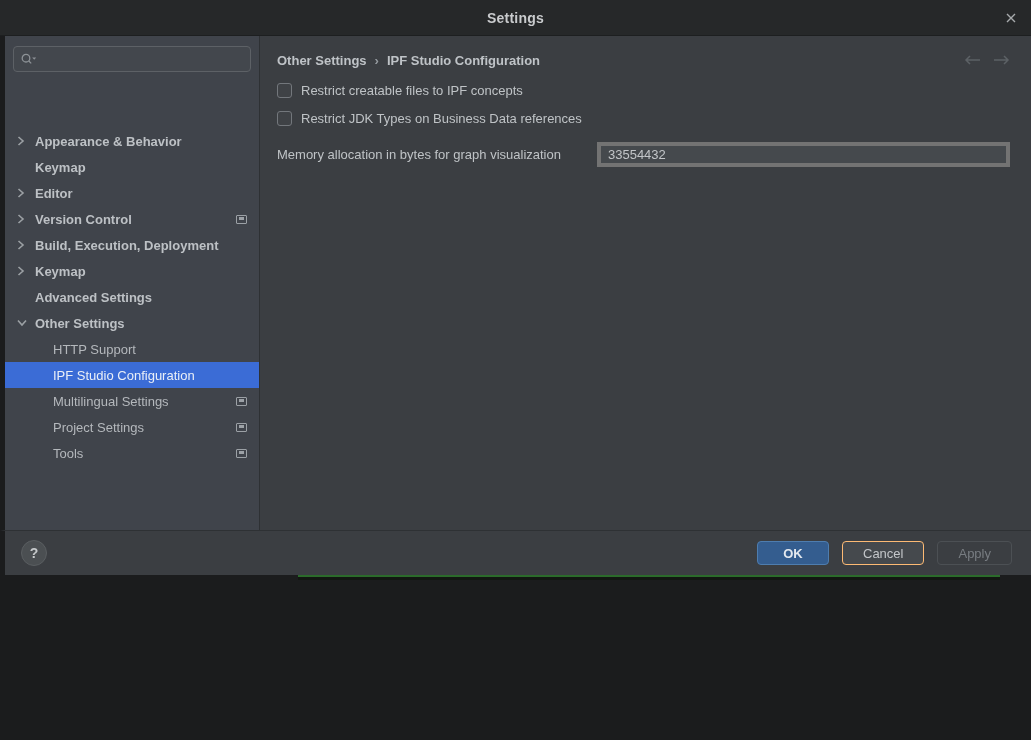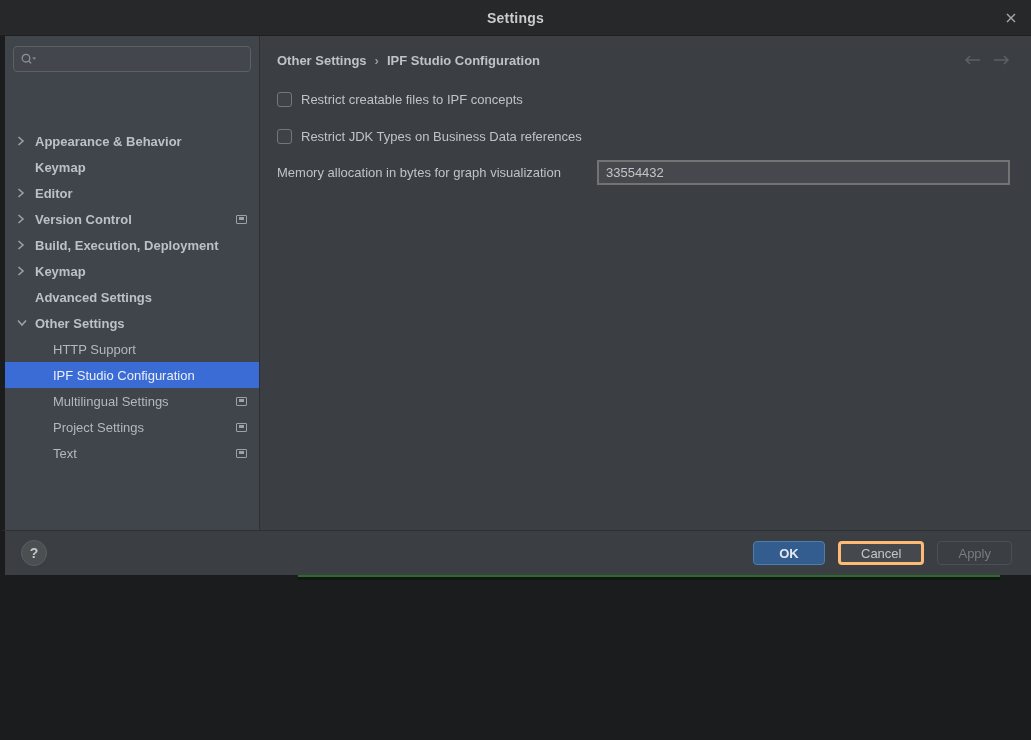--- a/index.html
+++ b/index.html
@@ -74,33 +74,33 @@
   }
   
   .main { flex:1; padding:0 21px 0 17px; position:relative; min-width:0; }
   .main-header {
     margin-top:14px; height:20px;
     display:flex; align-items:center;
     font-size:13px; font-weight:bold; color:#bfc3c7;
   }
   .crumb-sep { color:#969ba0; margin:0 8px; font-weight:bold; }
   .nav-arrows { margin-left:auto; display:flex; gap:12px; align-items:center; }
-  .check-row { display:flex; align-items:center; gap:9px; height:16px; margin-top:21px; }
+  .check-row { display:flex; align-items:center; gap:9px; height:16px; margin-top:12px; }
   .check-row:first-of-type { margin-top:22px; }
   .cb {
     width:15px; height:15px; flex:0 0 15px;
     border:1.5px solid #73777c; border-radius:3px;
     background:#3f4246;
   }
   .check-label { font-size:13px; color:#bfc3c6; }
   .field-row { margin-top:16px; display:flex; align-items:center; }
   .field-label { font-size:13px; color:#bfc3c6; flex:0 0 auto; }
   .field-input {
     flex:1; margin-left:36px; height:25px;
-    background:#45494d; border:2px solid #737373;
+    background:#45494d; border:4px solid #737373;
     color:#c2c5c8; font-size:13px; padding:0 7px;
     font-family:"Liberation Sans", sans-serif;
     outline:none; min-width:0;
   }
   
   .footer {
     flex:0 0 45px; height:45px;
     background:#3b3e42;
     border-top:1px solid #2e3134;
     border-left:5px solid #1b1c1d;
@@ -115,21 +115,21 @@
     cursor:default;
   }
   .btns { margin-left:auto; display:flex; gap:13px; }
   .btn {
     min-width:72px; height:24px; border-radius:4px;
     font-size:13px; font-family:"Liberation Sans", sans-serif;
     display:flex; align-items:center; justify-content:center;
     padding:0 20px; cursor:default;
   }
   .btn-ok { background:#345d8f; border:1px solid #4e7daf; color:#e3e8ee; font-weight:bold; }
-  .btn-cancel { background:#45494d; border:3px solid #fdba74; color:#c3c6c9; }
+  .btn-cancel { background:#45494d; border:1px solid #fdba74; color:#c3c6c9; }
   .btn-apply { background:transparent; border:1px solid #4c5054; color:#787d82; min-width:68px; }
   
   .bottom-strip { flex:0 0 5px; height:5px; display:flex; background:#1b1c1d; }
   .strip-left { width:298px; background:#1b1c1d; }
   .strip-green { width:702px; background:#121712; border-top:2px solid #2b6b2b; }
   .strip-right { flex:1; background:#1b1c1d; }
 </style>
 </head>
 <body>
 
@@ -222,21 +222,21 @@
         </div>
         <div class="tree-row sub">
           <span class="lbl">Multilingual Settings</span>
           <span class="mini-icon"></span>
         </div>
         <div class="tree-row sub">
           <span class="lbl">Project Settings</span>
           <span class="mini-icon"></span>
         </div>
         <div class="tree-row sub">
-          <span class="lbl">Text</span>
+          <span class="lbl">Tools</span>
           <span class="mini-icon"></span>
         </div>
       </div>
     </div>
 
     <div class="main">
       <div class="main-header">
         <span>Other Settings</span>
         <span class="crumb-sep">›</span>
         <span>IPF Studio Configuration</span>

